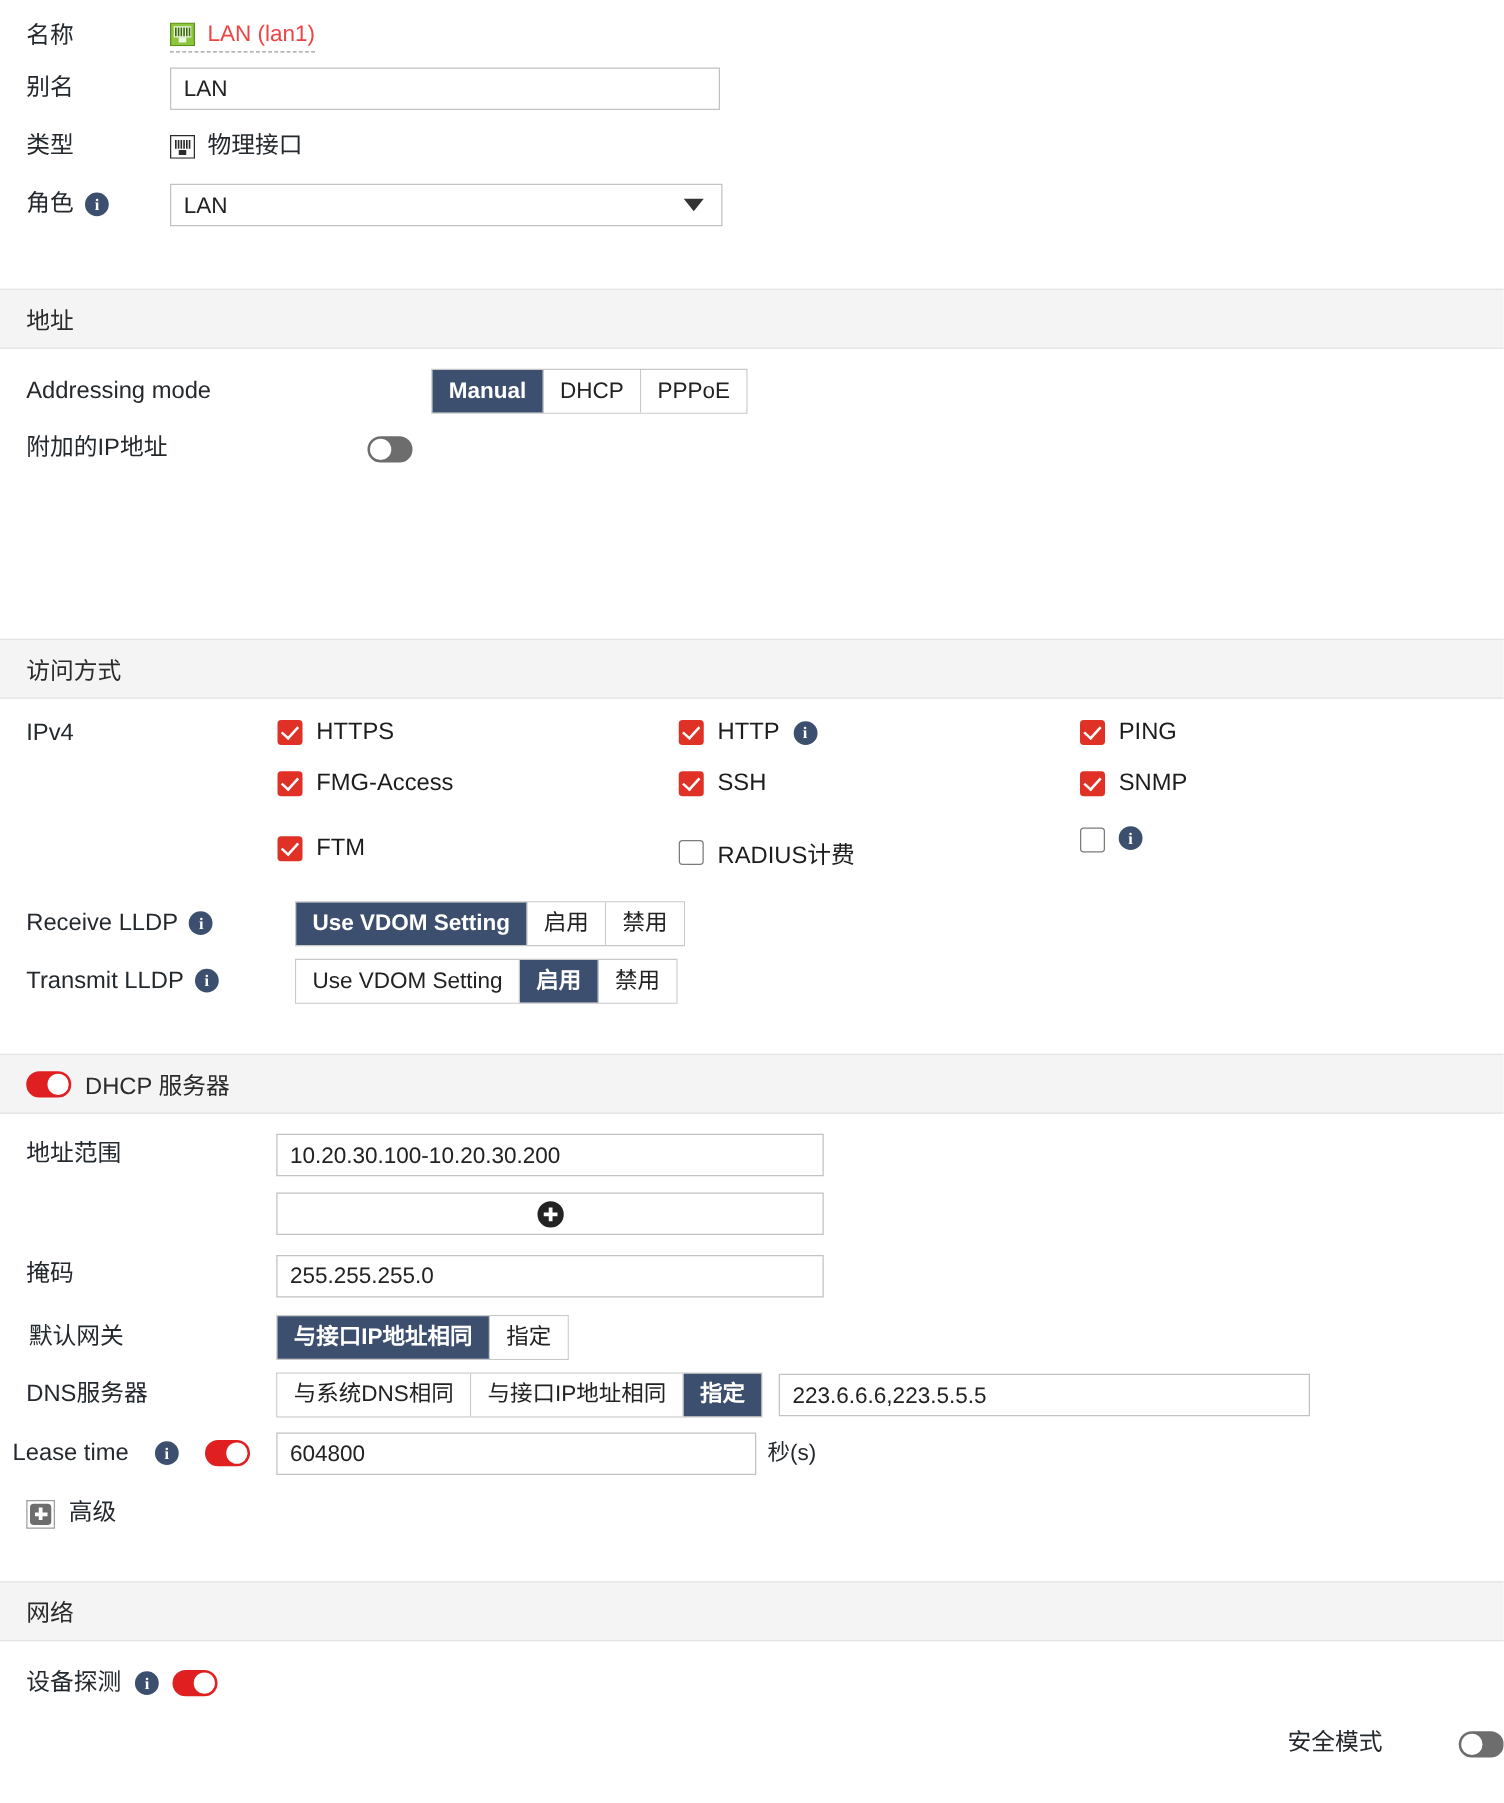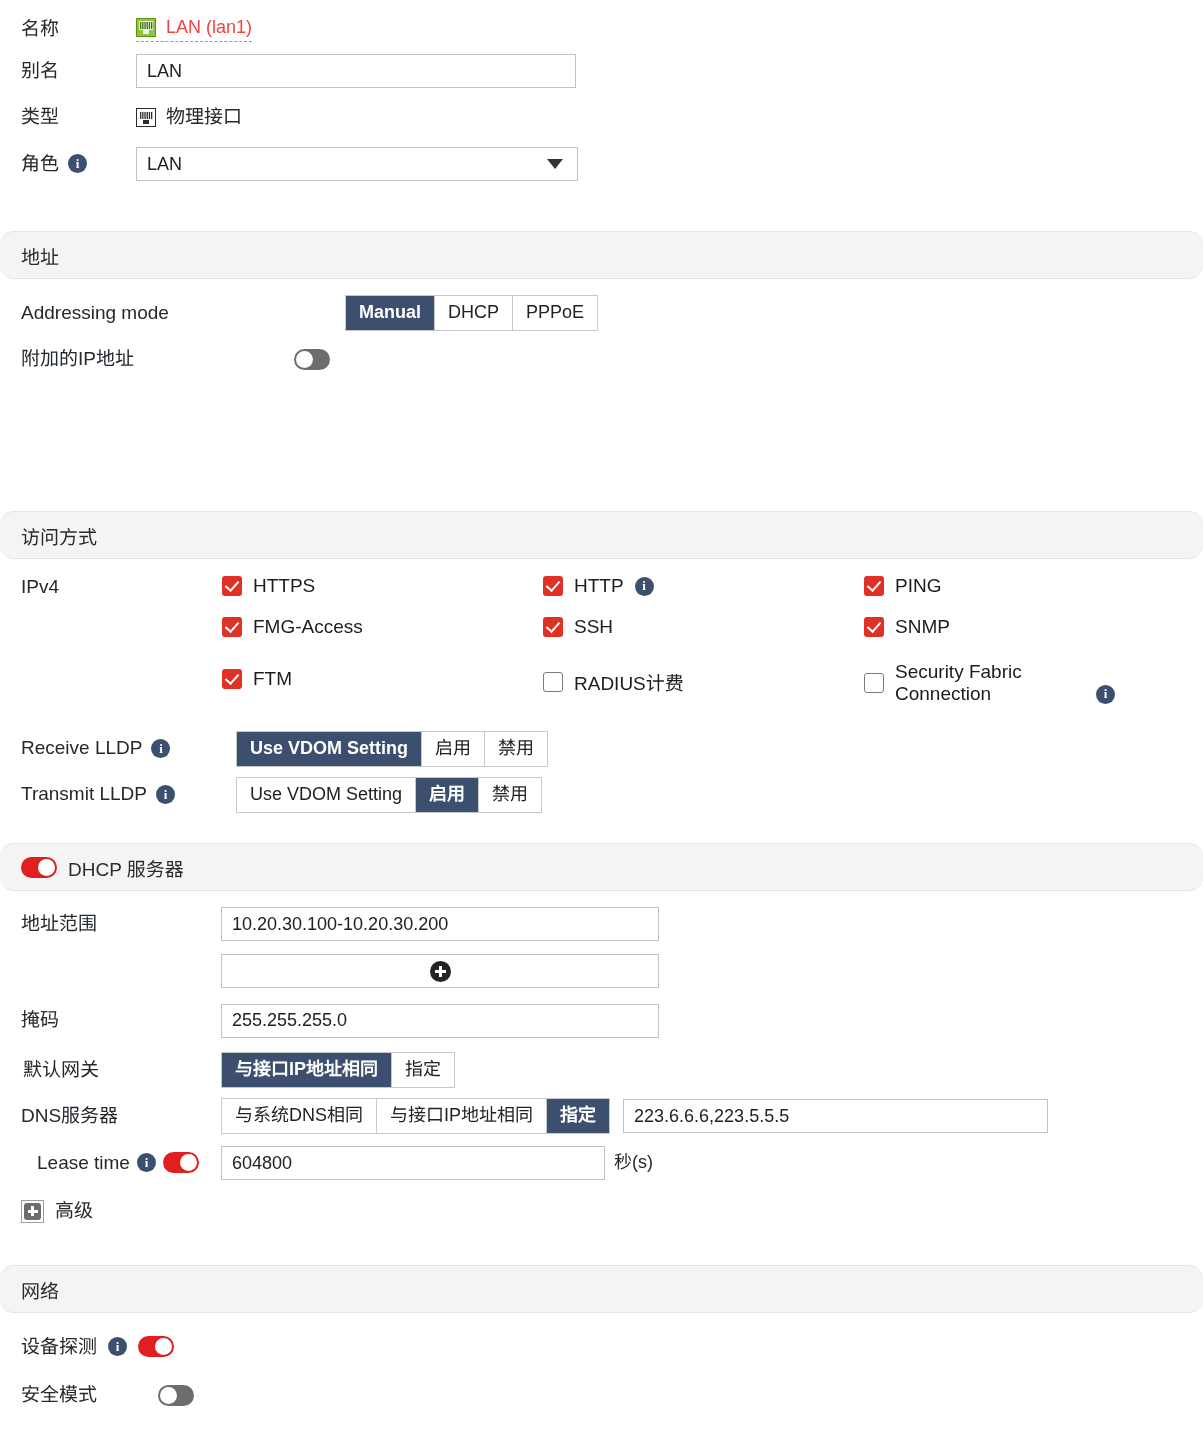--- a/index.html
+++ b/index.html
@@ -24,21 +24,20 @@
   
   .section-head {
     background: #f4f4f4;
     border-top: 1px solid #e4e4e4;
     border-bottom: 1px solid #e4e4e4;
     height: 48px;
     display: flex; align-items: center;
     padding-left: 21px;
     font-size: 19px; color: #2b2b2b;
     gap: 11px;
-    border-radius: 14px;
   }
 
   
   .input {
     border: 1px solid #c2c2c2;
     background: #fff;
     height: 34px;
     display: flex; align-items: center;
     padding: 0 10px;
     font-size: 18px; color: #222;
@@ -276,21 +275,20 @@
         <div class="cb-item">
           <span class="cb checked"></span>
           <span>PING</span>
         </div>
         <div class="cb-item">
           <span class="cb checked"></span>
           <span>SNMP</span>
         </div>
         <div class="cb-item" style="margin-top:4px;align-items:center;">
           <span class="cb unchecked"></span>
-          <span style="line-height:1.18;display:inline-block;max-width:190px;">Security Fabric Connection</span>
           <span class="info" style="align-self:flex-end;margin-bottom:2px;">i</span>
         </div>
       </div>
     </div>
 
     <div class="row" style="height:46px;margin-top:20px;">
       <div class="label" style="width:236px;flex:0 0 236px;padding-left:21px;">
         <span>Receive LLDP</span>
         <span class="info">i</span>
       </div>
@@ -358,21 +356,21 @@
         <div class="opt">与系统DNS相同</div>
         <div class="opt">与接口IP地址相同</div>
         <div class="opt active">指定</div>
       </div>
       <div class="input" style="width:425px;margin-left:13px;">
         <span>223.6.6.6,223.5.5.5</span>
       </div>
     </div>
 
     <div class="row" style="height:48px;">
-      <div class="label" style="width:221px;flex:0 0 221px;padding-left:37px;gap:7px;">
+      <div class="label" style="width:221px;flex:0 0 221px;padding-left:10px;gap:21px;">
         <span>Lease time</span>
         <span class="info">i</span>
         <span class="toggle on">
             <span class="knob"></span>
           </span>
       </div>
       <div class="input" style="width:384px;">
         <span>604800</span>
       </div>
       <span class="label" style="margin-left:9px;font-size:18px;">秒(s)</span>
@@ -395,21 +393,21 @@
     <div class="row" style="height:48px;">
       <div class="label" style="padding-left:21px;gap:11px;">
         <span>设备探测</span>
         <span class="info">i</span>
         <span class="toggle on">
             <span class="knob"></span>
           </span>
       </div>
     </div>
 
-    <div class="row" style="height:48px;">
+    <div class="row" style="height:48px;justify-content:flex-end;">
       <div class="label" style="width:158px;flex:0 0 158px;padding-left:21px;">安全模式</div>
       <span class="toggle off">
           <span class="knob"></span>
         </span>
     </div>
   </div>
 
 </div>
 
 </body></html>

